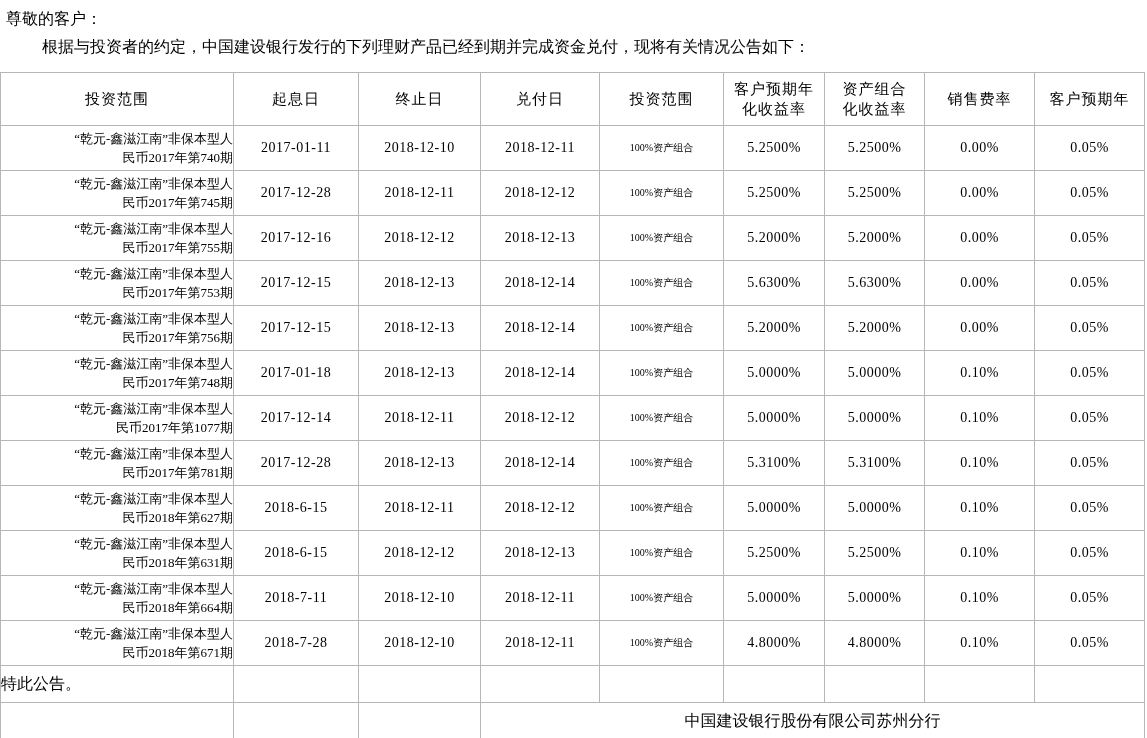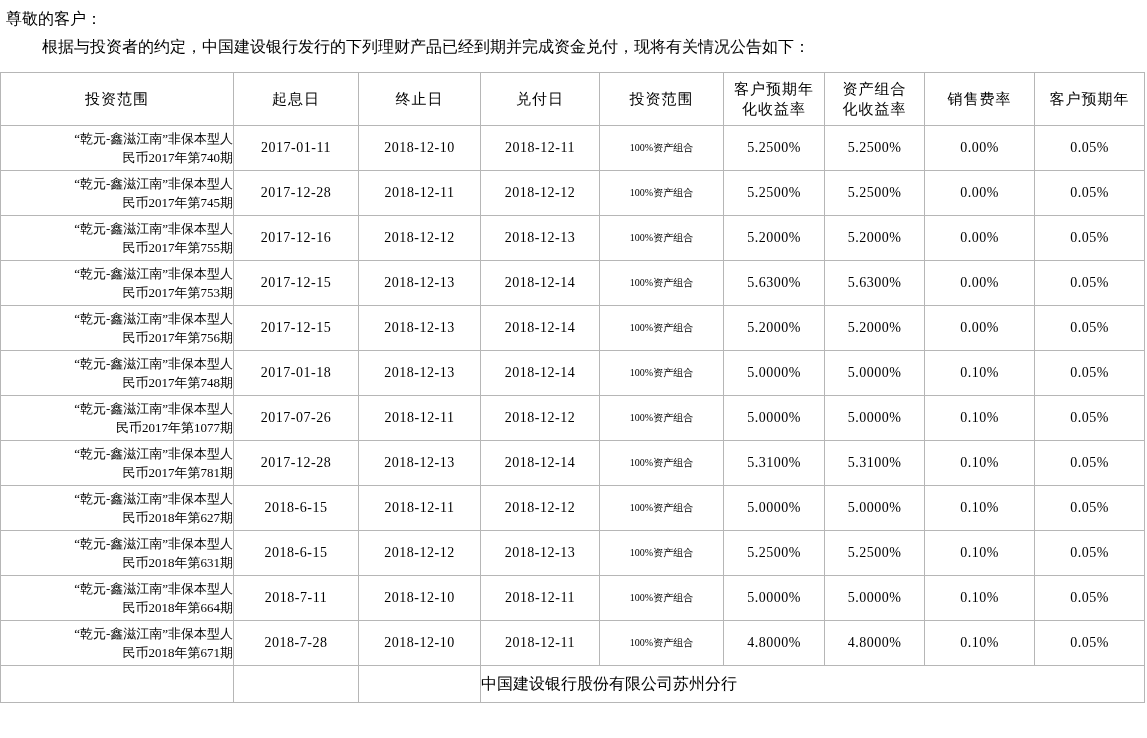--- a/index.html
+++ b/index.html
@@ -92,21 +92,21 @@
   }
   tr.blank td {
     height: 36px;
   }
   td.notice {
     text-align: left;
     padding-left: 40px;
     font-size: 16px;
   }
   td.signature {
-    text-align: left;
+    text-align: center;
     padding-right: 6px;
     font-size: 16px;
     white-space: nowrap;
   }
 </style>
 </head>
 <body>
 
 <div class="page">
 
@@ -248,21 +248,21 @@
         <td class="num">5.0000%</td>
         <td class="num">0.10%</td>
         <td class="num">0.05%</td>
       </tr>
 
       <tr>
         <td class="prodname">
           <div>“乾元-鑫滋江南”非保本型人</div>
           <div>民币2017年第1077期</div>
         </td>
-        <td class="num">2017-07-26</td>
+        <td class="num">2017-12-14</td>
         <td class="num">2018-12-11</td>
         <td class="num">2018-12-12</td>
         <td class="scope">100%资产组合</td>
         <td class="num">5.0000%</td>
         <td class="num">5.0000%</td>
         <td class="num">0.10%</td>
         <td class="num">0.05%</td>
       </tr>
 
       <tr>
@@ -333,20 +333,31 @@
         <td class="num">2018-7-28</td>
         <td class="num">2018-12-10</td>
         <td class="num">2018-12-11</td>
         <td class="scope">100%资产组合</td>
         <td class="num">4.8000%</td>
         <td class="num">4.8000%</td>
         <td class="num">0.10%</td>
         <td class="num">0.05%</td>
       </tr>
 
+      <tr class="blank">
+        <td class="notice">特此公告。</td>
+        <td></td>
+        <td></td>
+        <td></td>
+        <td></td>
+        <td></td>
+        <td></td>
+        <td></td>
+        <td></td>
+      </tr>
 
       <tr class="blank">
         <td></td>
         <td></td>
         <td></td>
         <td class="signature" colspan="6">中国建设银行股份有限公司苏州分行</td>
       </tr>
 
     </tbody>
   </table>

